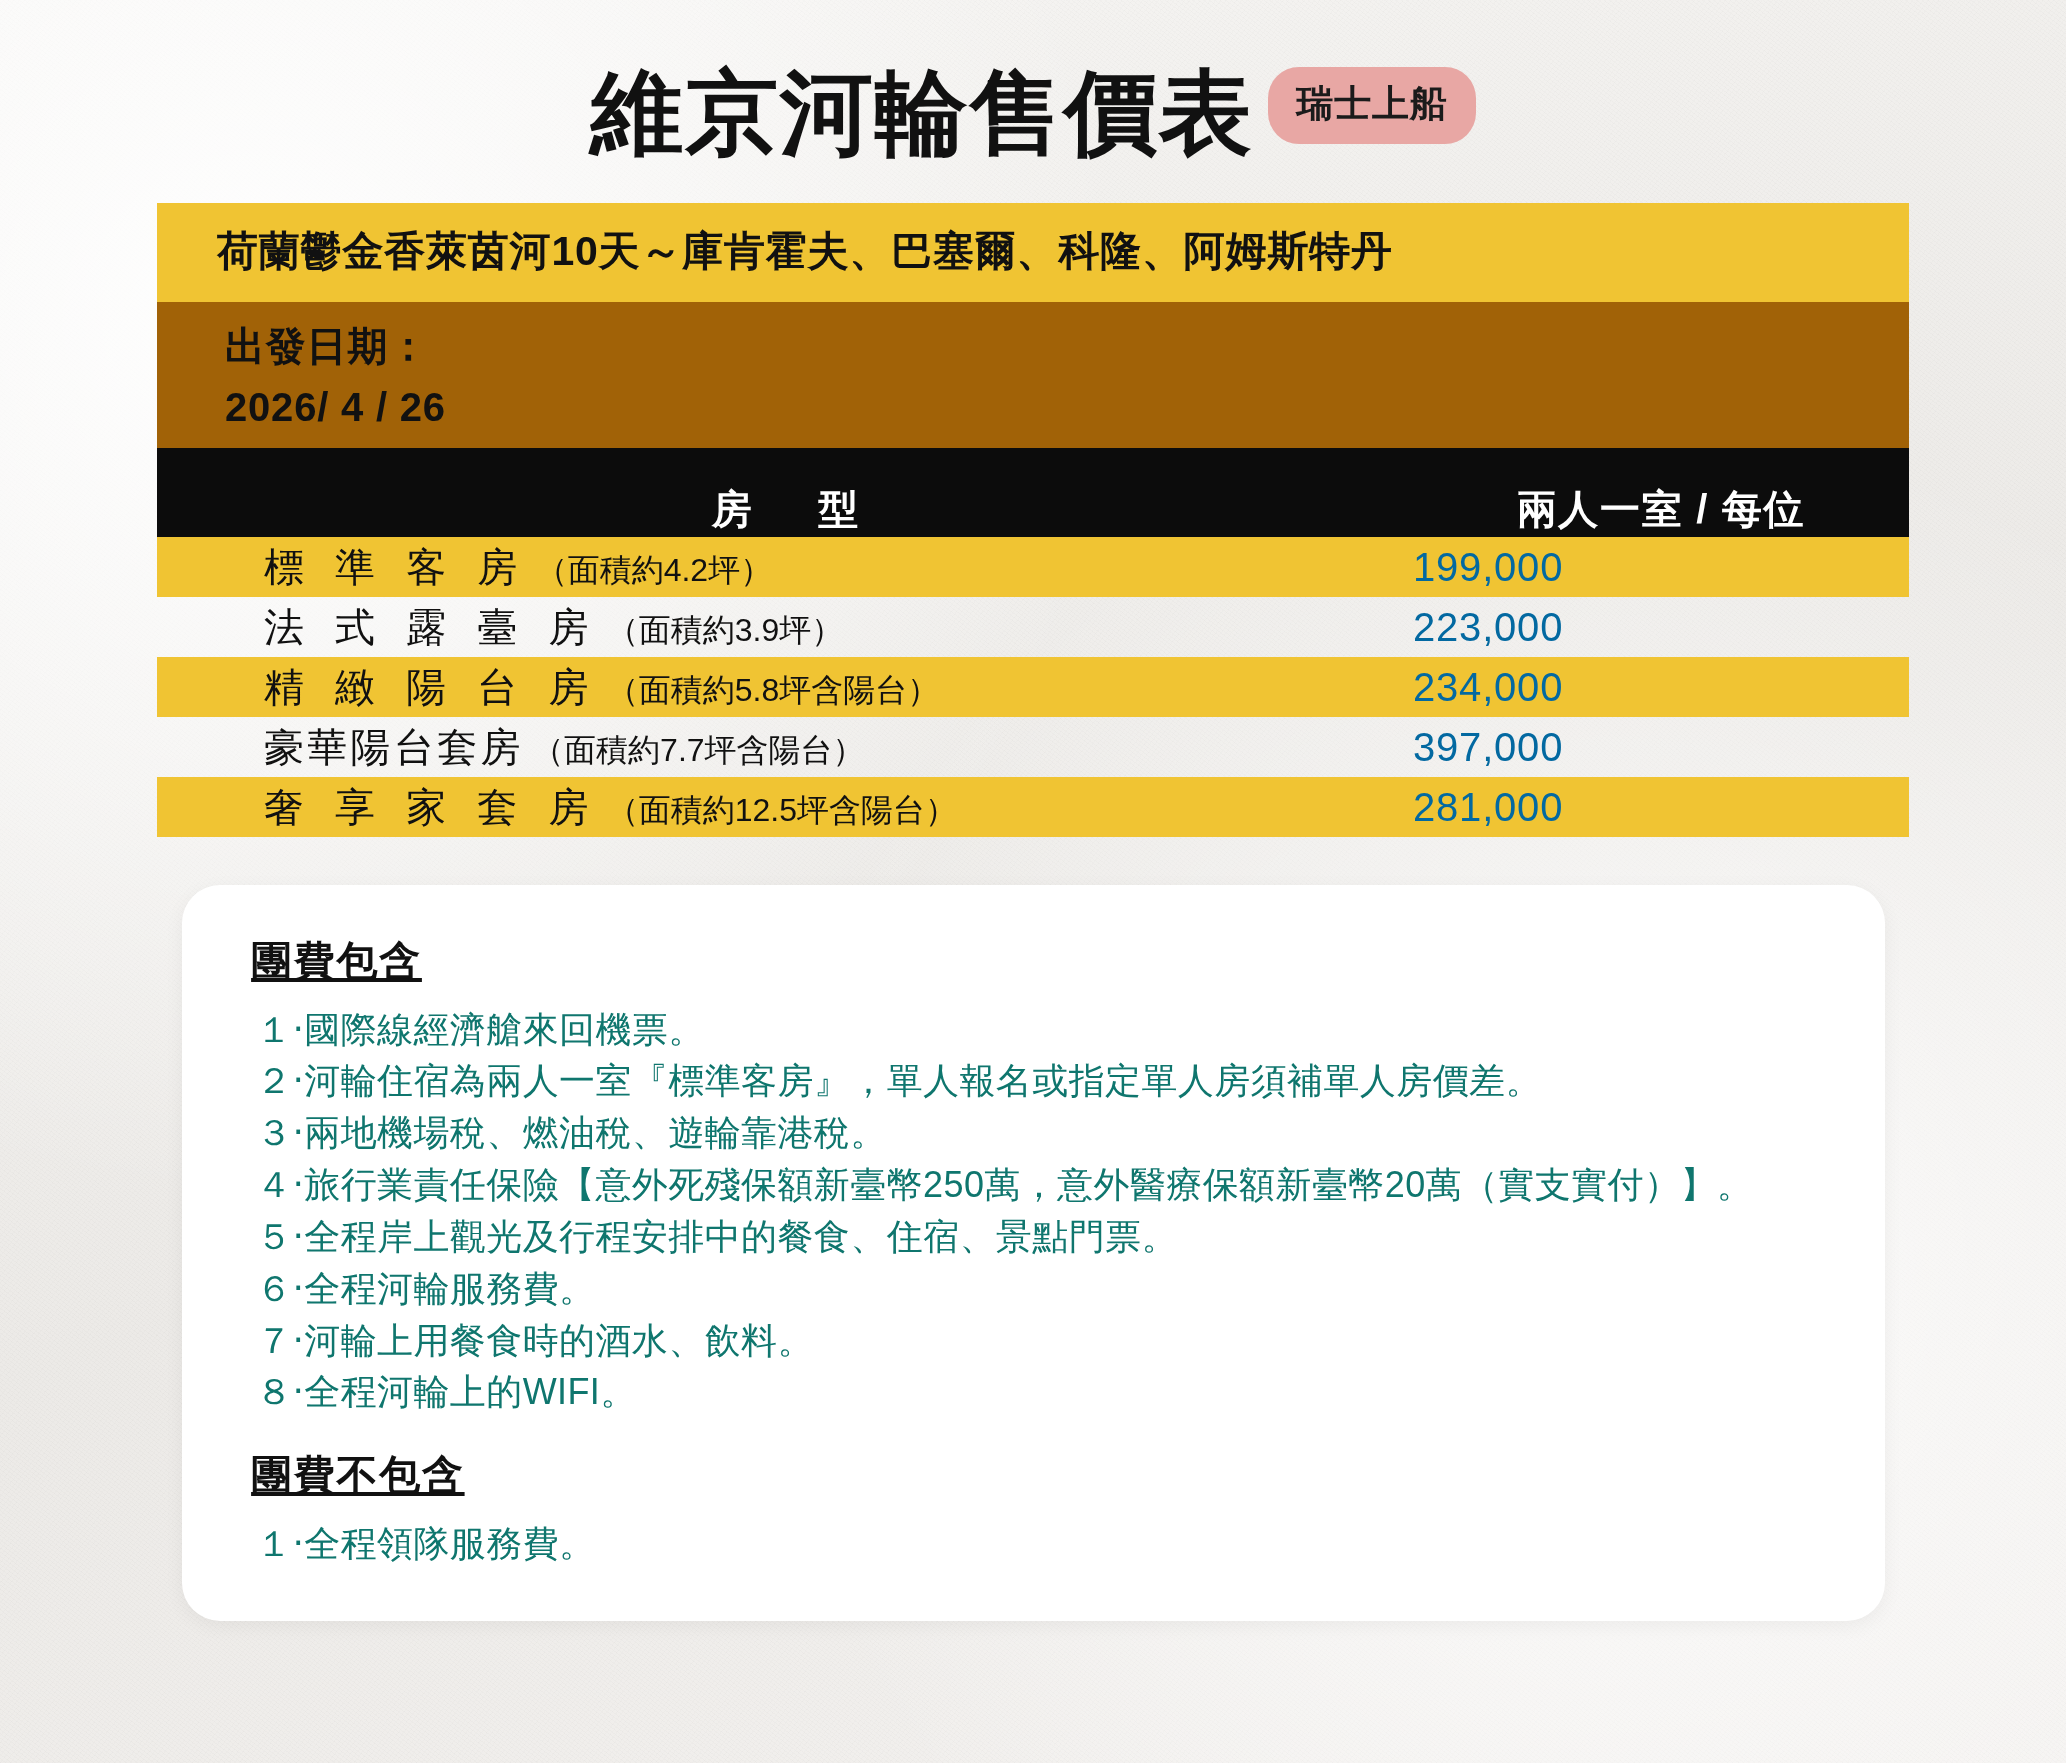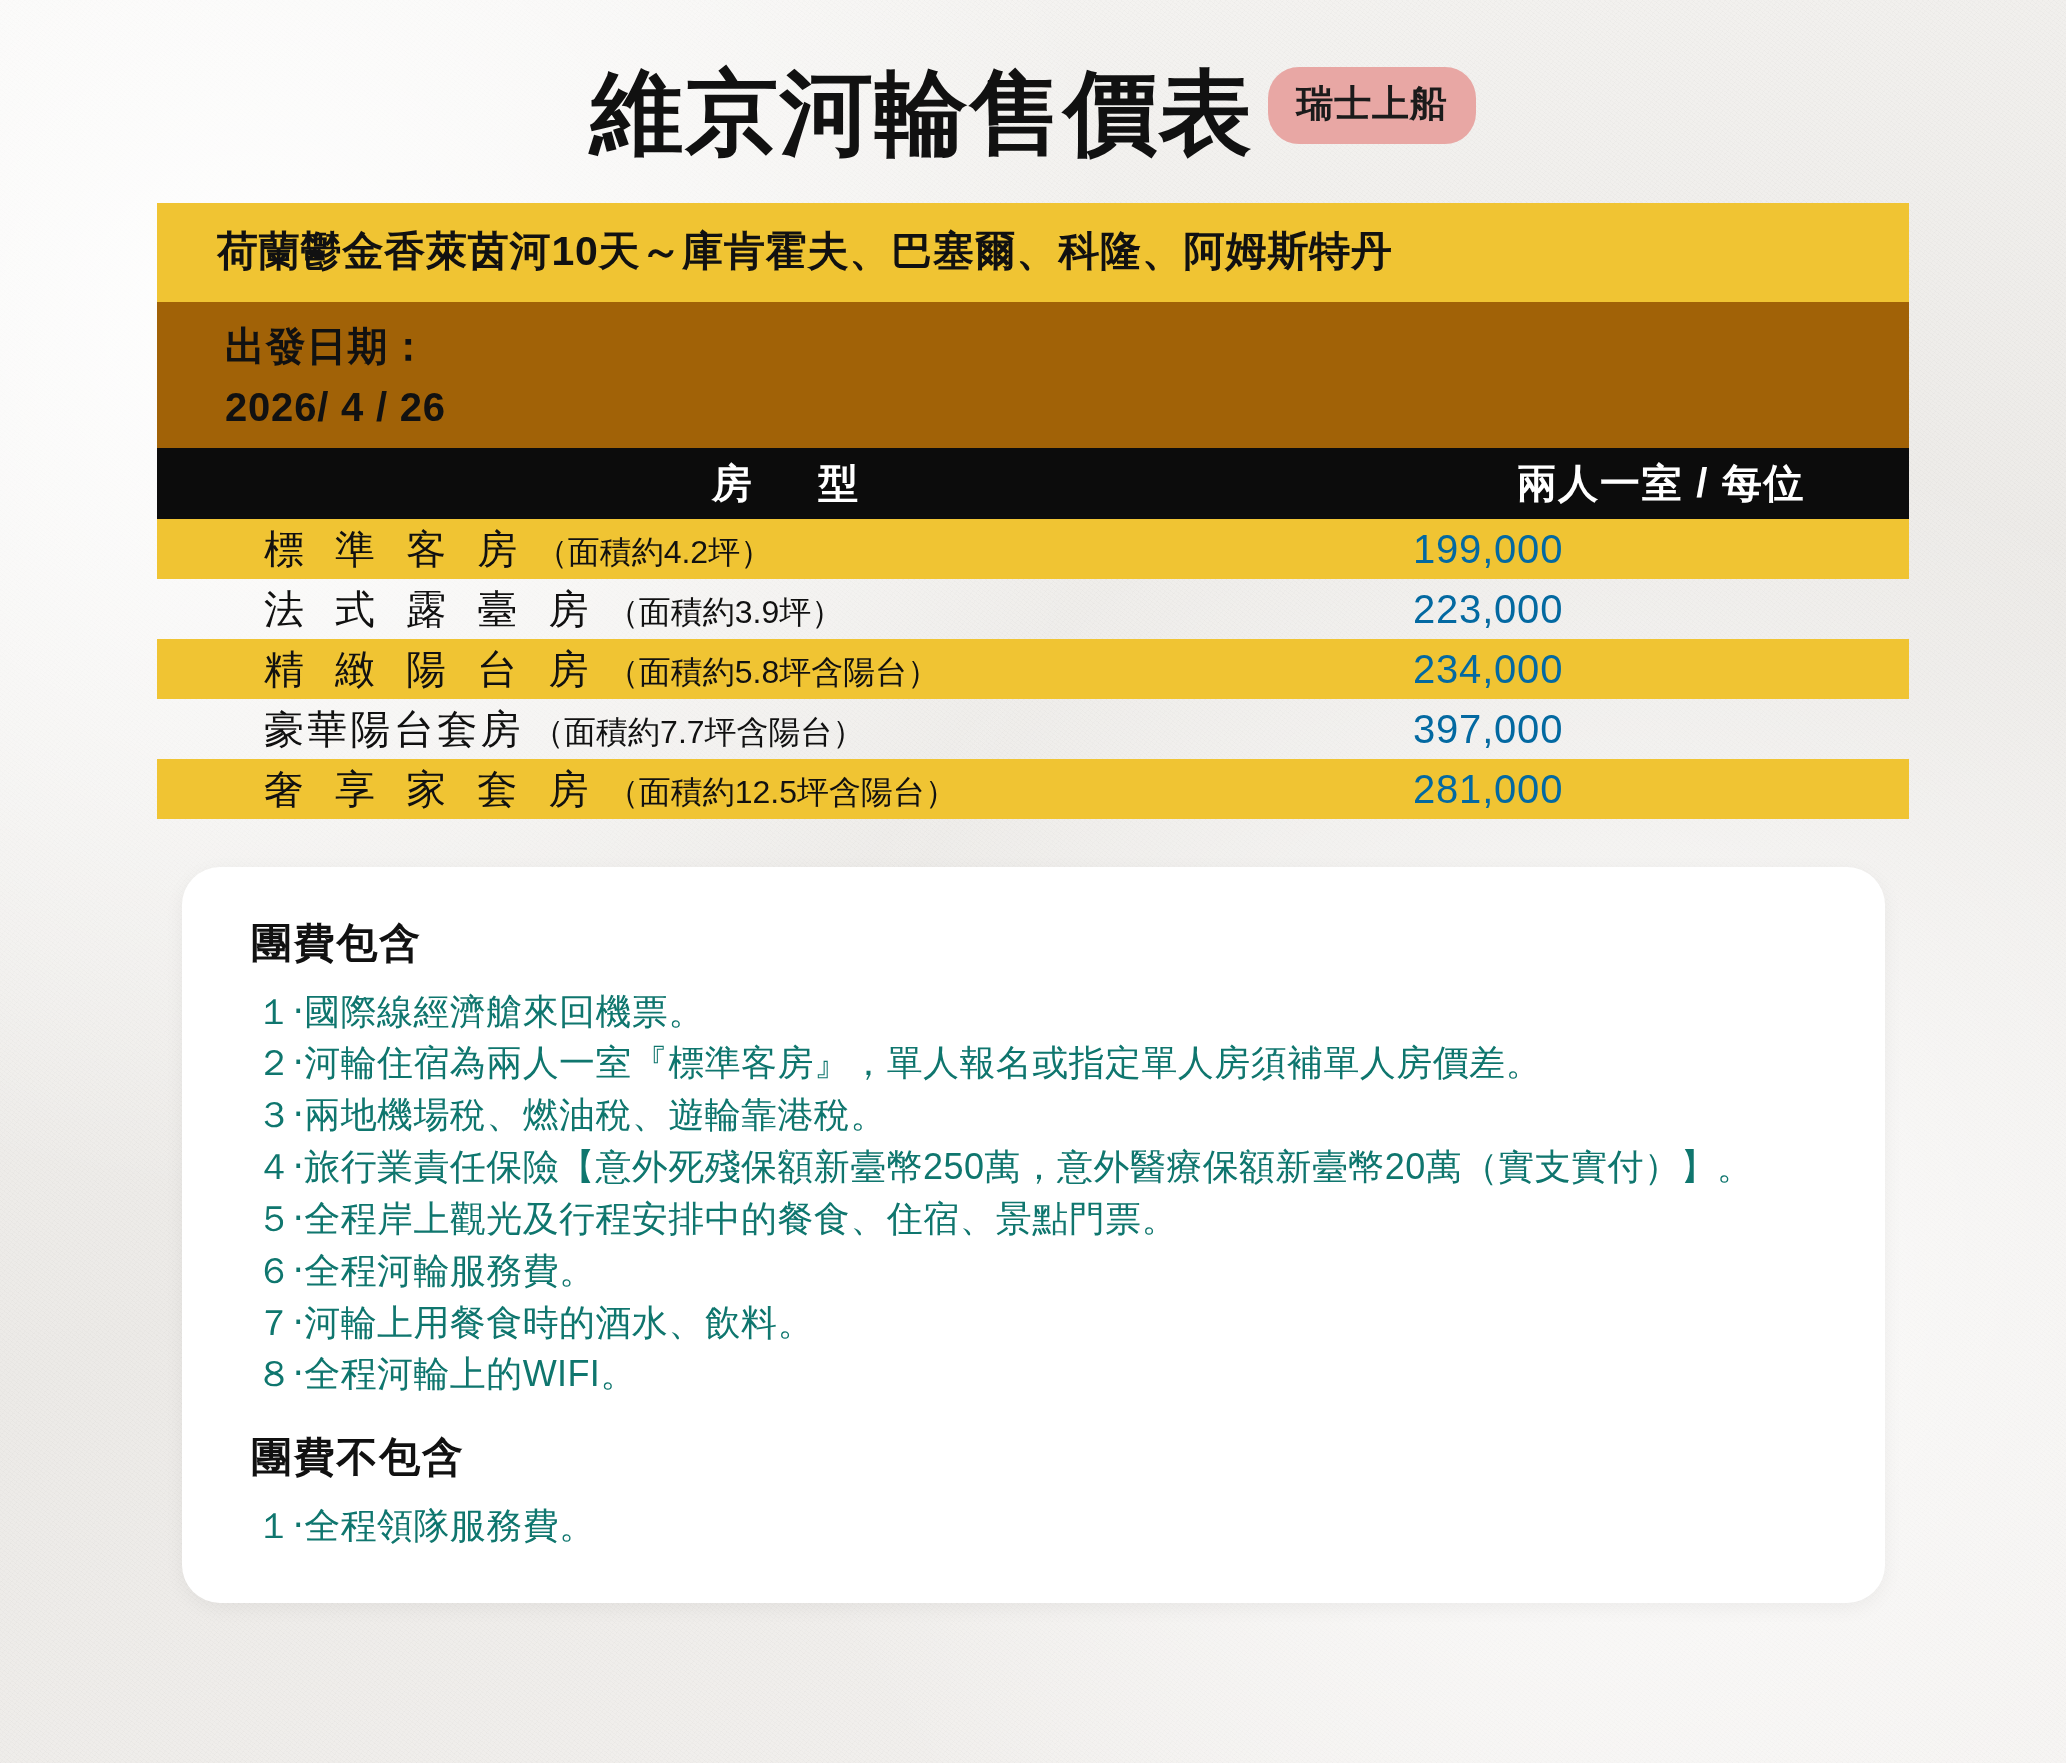--- a/index.html
+++ b/index.html
@@ -81,22 +81,22 @@
     align-items: baseline;
     gap: 11.6px;
     flex-direction: column;
   }
   .row-date .date-value { white-space: nowrap; font-weight: 700; }
 
   .row-head {
     background: #0c0c0c;
     color: #ffffff;
     display: flex;
-    align-items: center;
-    height: 71px;
+    align-items: flex-end;
+    height: 89px;
   }
   .row-head .cell-type {
     flex: 1 1 auto;
     text-align: center;
     font-size: 40px;
     font-weight: 700;
     letter-spacing: 13.2px;
     padding-left: 13.2px;
   }
   .row-head .cell-price {
@@ -149,20 +149,21 @@
     border-radius: 38px;
     padding: 45px 58px 51px 58px;
     box-shadow: 0 5px 20px rgba(0,0,0,0.05);
   }
   .notes-heading {
     font-size: 41px;
     font-weight: 700;
     color: #111;
     letter-spacing: 1.7px;
     margin: 3.3px 0 15px 11.6px;
+    text-decoration: underline;
   }
   .notes-heading.second { margin-top: 30px; }
   .note-item {
     font-size: 36px;
     color: #0f766e;
     line-height: 1.44;
     letter-spacing: 0.4px;
     padding-left: 16.5px;
     white-space: nowrap;
   }

